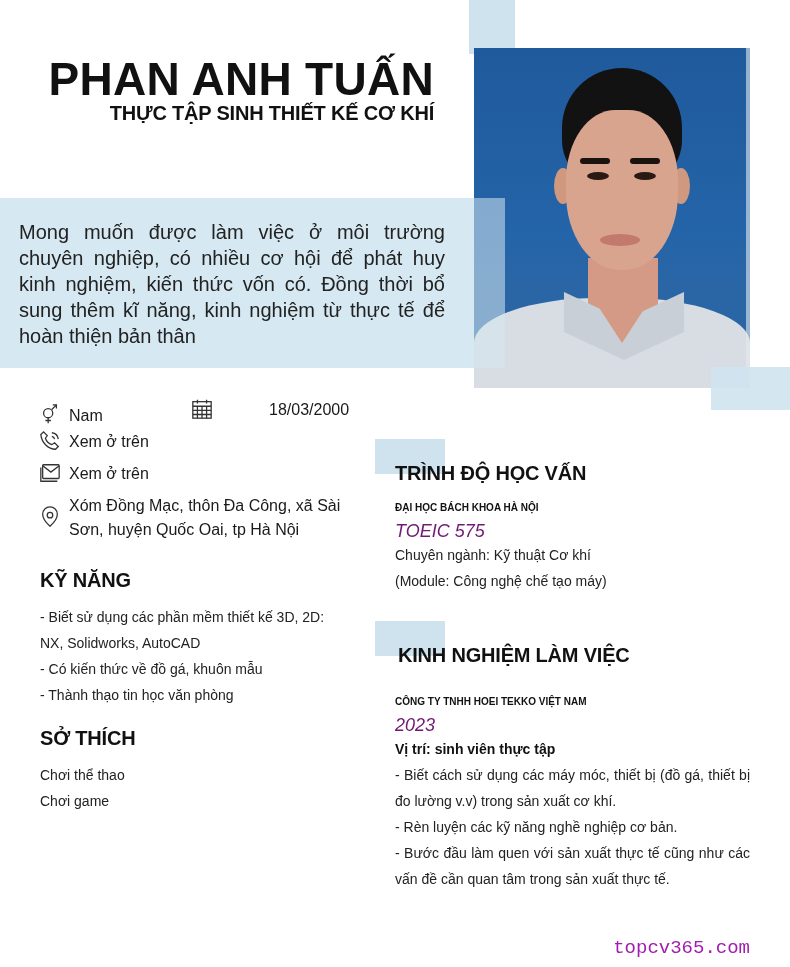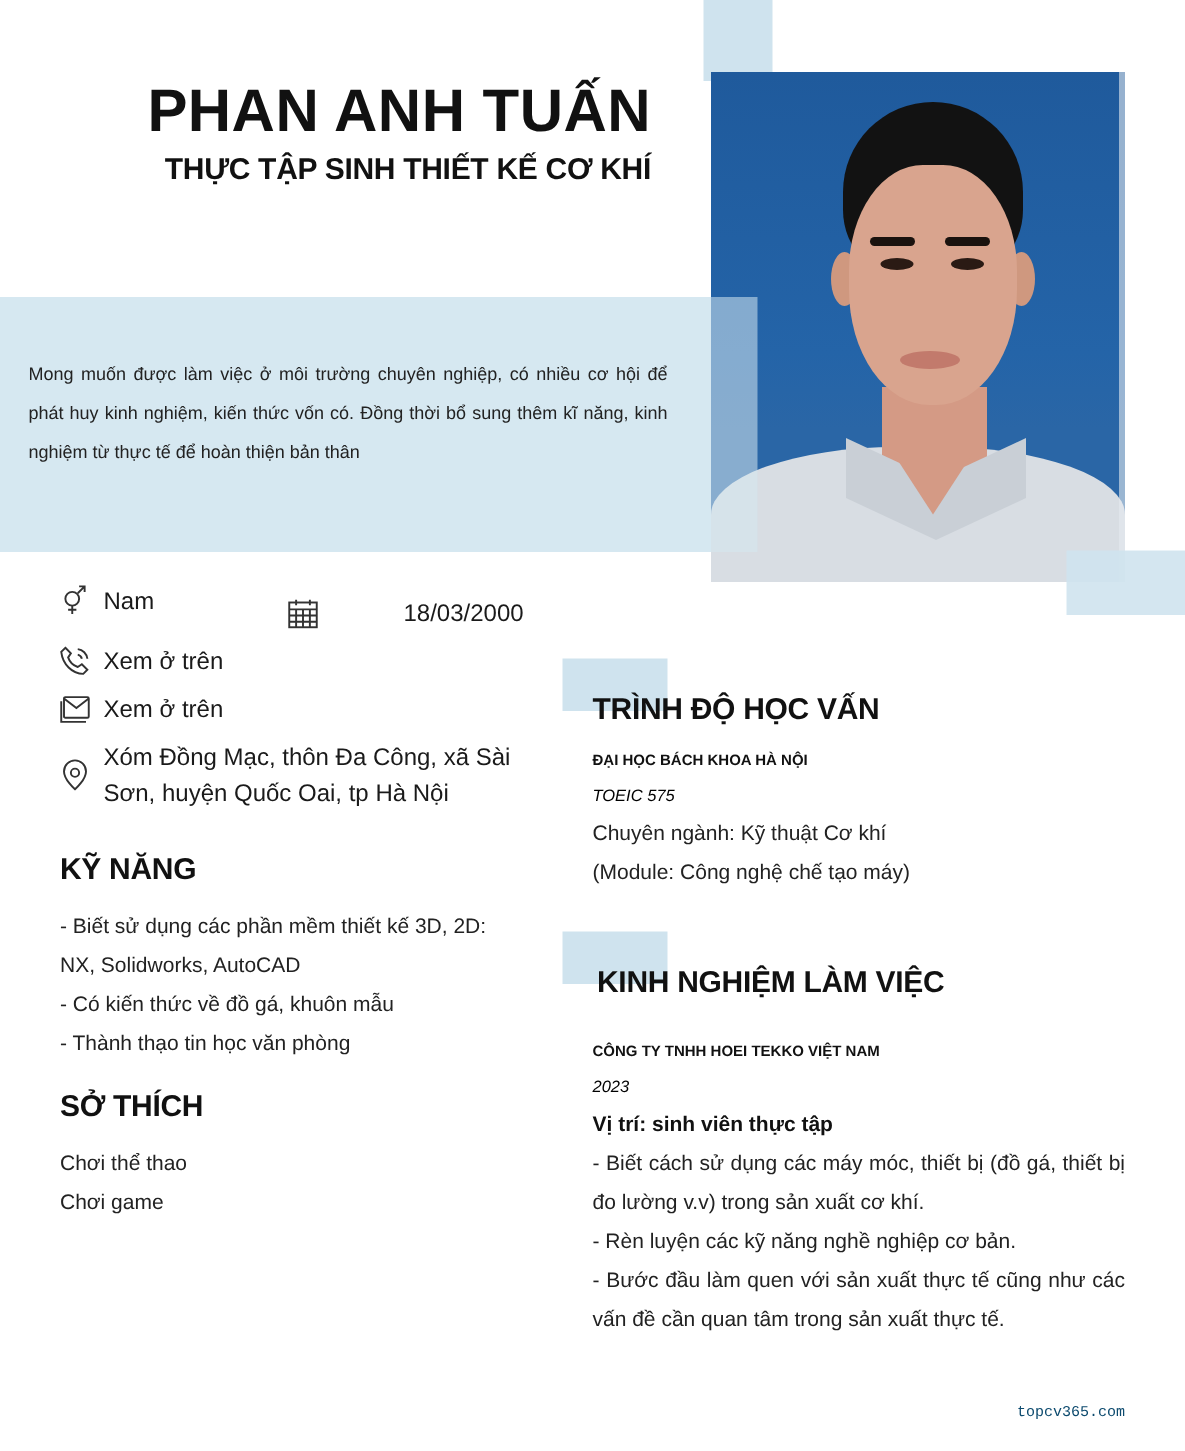--- a/index.html
+++ b/index.html
@@ -5,25 +5,25 @@
   * { box-sizing: border-box; margin: 0; padding: 0; }
   html, body { width: 790px; height: 967px; background: #ffffff; overflow: hidden; }
   body { position: relative; font-family: "Liberation Sans", "DejaVu Sans", sans-serif; color: #1a1a1a; }
 
   .deco { position: absolute; background: #cfe3ee; }
   .deco-top { left: 469px; top: 0; width: 46px; height: 54px; }
   .deco-photo-br { left: 711px; top: 367px; width: 79px; height: 43px; opacity: .9; z-index: 3; }
   .deco-edu { left: 375px; top: 439px; width: 70px; height: 35px; }
   .deco-exp { left: 375px; top: 621px; width: 70px; height: 35px; }
 
-  .header-name { position: absolute; right: 356px; top: 52px; font-size: 40px; font-weight: 700; letter-spacing: .3px; color: #111; white-space: nowrap; }
+  .header-name { position: absolute; right: 356px; top: 52px; font-size: 46px; font-weight: 700; letter-spacing: .3px; color: #111; white-space: nowrap; }
   .header-title { position: absolute; right: 356px; top: 102px; font-size: 20px; font-weight: 700; color: #111; white-space: nowrap; letter-spacing: -.2px; }
 
   .objective-box { position: absolute; left: 0; top: 198px; width: 505px; height: 170px; background: #d6e8f1; z-index: 1; }
-  .objective-text { position: absolute; left: 19px; top: 219px; width: 426px; font-size: 12px; line-height: 26px; color: #222; text-align: justify; z-index: 2; margin-top: 17px; }
+  .objective-text { position: absolute; left: 19px; top: 219px; width: 426px; font-size: 20px; line-height: 26px; color: #222; text-align: justify; z-index: 2; }
 
   .photo { position: absolute; left: 474px; top: 48px; width: 276px; height: 340px; z-index: 2; overflow: hidden;
            background: linear-gradient(180deg, #1f5a9c 0%, #2464a8 55%, #2a66a6 70%); }
   .photo .overlay-left { position: absolute; left: 0; top: 150px; width: 31px; height: 170px; background: rgba(214,232,241,.55); }
   .photo .head-hair { position: absolute; left: 88px; top: 20px; width: 120px; height: 120px; border-radius: 50% 50% 40% 40%; background: #121212; }
   .photo .face { position: absolute; left: 92px; top: 62px; width: 112px; height: 160px; border-radius: 44% 44% 48% 48%; background: #d9a48e; }
   .photo .ear-l { position: absolute; left: 80px; top: 120px; width: 18px; height: 36px; border-radius: 50%; background: #cf987f; }
   .photo .ear-r { position: absolute; left: 198px; top: 120px; width: 18px; height: 36px; border-radius: 50%; background: #cf987f; }
   .photo .eye-l { position: absolute; left: 113px; top: 124px; width: 22px; height: 8px; border-radius: 50%; background: #2a1a14; }
   .photo .eye-r { position: absolute; left: 160px; top: 124px; width: 22px; height: 8px; border-radius: 50%; background: #2a1a14; }
@@ -33,46 +33,46 @@
   .photo .neck { position: absolute; left: 114px; top: 210px; width: 70px; height: 60px; background: #d49a85; }
   .photo .shirt { position: absolute; left: 0; top: 250px; width: 276px; height: 100px; border-radius: 45% 45% 0 0; background: #d8dde3; }
   .photo .collar-l { position: absolute; left: 90px; top: 258px; width: 60px; height: 40px; background: #c9cfd6; transform: skewY(25deg); }
   .photo .collar-r { position: absolute; left: 150px; top: 258px; width: 60px; height: 40px; background: #c9cfd6; transform: skewY(-25deg); }
   .photo .v-neck { position: absolute; left: 122px; top: 255px; width: 0; height: 0; border-left: 26px solid transparent; border-right: 26px solid transparent; border-top: 40px solid #d49a85; }
   .photo .right-edge { position: absolute; right: 0; top: 0; width: 4px; height: 100%; background: rgba(230,235,240,.6); }
 
   .info-row { position: absolute; display: flex; align-items: flex-start; font-size: 16px; line-height: 24px; color: #1a1a1a; }
   .info-row .icon { width: 22px; height: 22px; margin-right: 8px; flex: 0 0 22px; display: flex; align-items: center; justify-content: center; }
   .info-row svg { width: 22px; height: 22px; stroke: #333; fill: none; stroke-width: 1.4; }
-  .row-gender { left: 39px; top: 390px; }
+  .row-gender { left: 39px; top: 404px; }
   .row-dob { left: 191px; top: 398px; gap: 48px; }
   .row-phone { left: 39px; top: 430px; }
   .row-email { left: 39px; top: 462px; }
   .row-address { left: 39px; top: 494px; width: 310px; }
   .row-address .icon { margin-top: 12px; }
 
   .section-title { position: absolute; font-size: 20px; font-weight: 700; color: #111; white-space: nowrap; letter-spacing: -.2px; }
   .skills-title { left: 40px; top: 569px; }
   .hobbies-title { left: 40px; top: 727px; }
   .edu-title { left: 395px; top: 462px; }
   .exp-title { left: 398px; top: 644px; }
 
   .text-block { position: absolute; font-size: 14px; line-height: 26px; color: #222; }
   .skills-body { left: 40px; top: 604px; width: 310px; }
   .hobbies-body { left: 40px; top: 762px; width: 300px; }
   .edu-body { left: 395px; top: 496px; width: 355px; }
   .exp-body { left: 395px; top: 690px; width: 355px; }
 
   .org { font-weight: 700; font-size: 10px; line-height: 24px; color: #111; }
-  .period { font-style: italic; font-size: 11px; line-height: 22px; color: #000000; }
+  .period { font-style: italic; font-size: 18px; line-height: 22px; color: #701a75; }
   .role { font-weight: 700; font-size: 14px; line-height: 26px; color: #111; }
   .line { display: block; }
   .justify { text-align: justify; }
 
-  .footer { position: absolute; right: 40px; top: 937px; font-family: "Liberation Mono", "DejaVu Sans Mono", monospace; font-size: 10px; color: #0c4a6e; }
+  .footer { position: absolute; right: 40px; top: 937px; font-family: "Liberation Mono", "DejaVu Sans Mono", monospace; font-size: 19px; color: #a21caf; }
 </style>
 </head>
 <body>
 
 <div class="deco deco-top"></div>
 
 <div class="header-name">PHAN ANH TUẤN</div>
 <div class="header-title">THỰC TẬP SINH THIẾT KẾ CƠ KHÍ</div>
 
 <div class="objective-box"></div>

